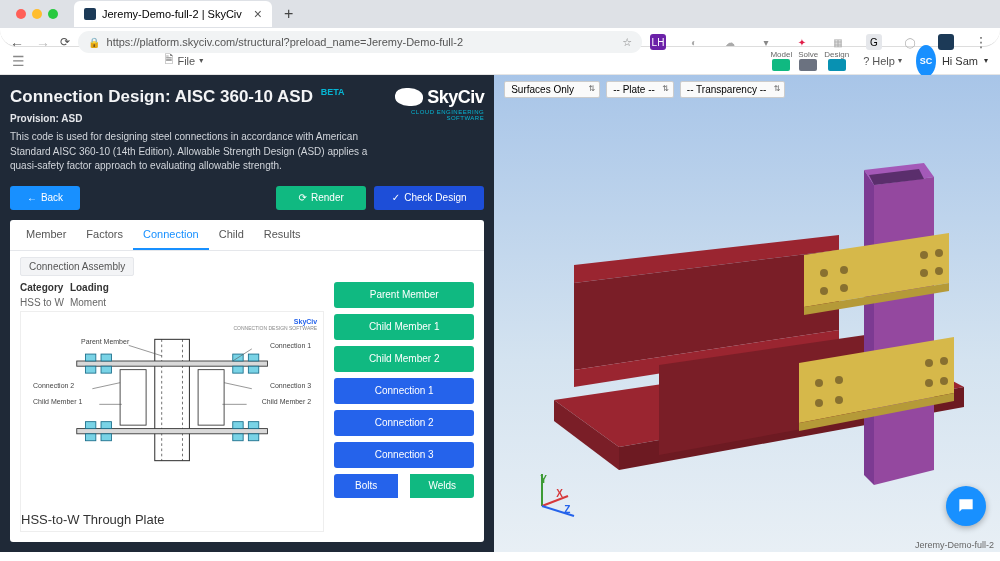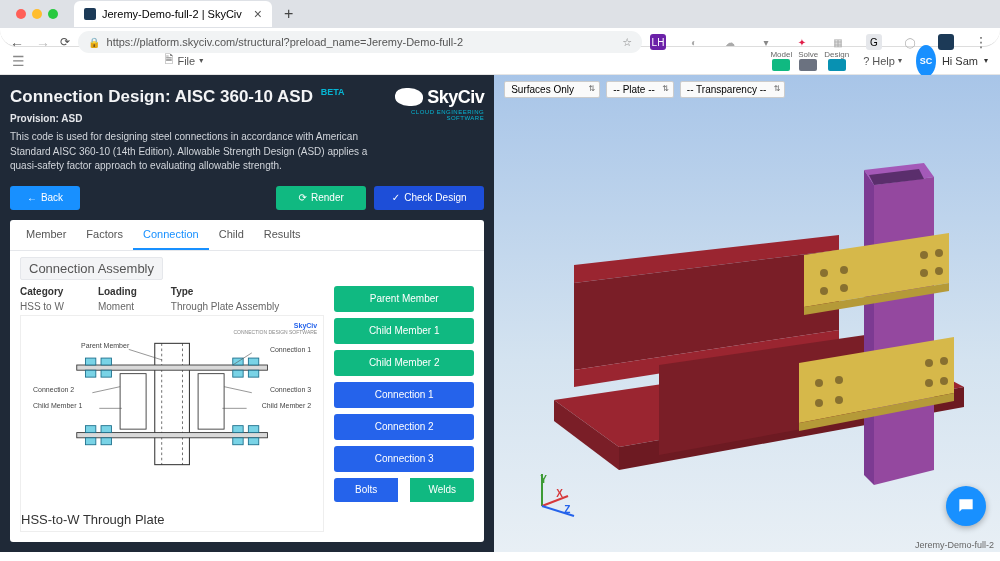--- a/index.html
+++ b/index.html
@@ -58,25 +58,25 @@
 .btn { height: 24px; border: none; border-radius: 3px; font-size: 10px; font-weight: 500; display: flex; align-items: center; justify-content: center; gap: 4px; cursor: pointer; color: #fff; }
 .btn-back { background: #1890ff; width: 70px; }
 .btn-render { background: #10b981; width: 90px; margin-left: auto; }
 .btn-check { background: #1d4ed8; width: 110px; }
 
 
 .card { background: #fff; color: #333; border-radius: 3px; margin-top: 10px; flex: 1; display: flex; flex-direction: column; overflow: hidden; }
 .tab-row { display: flex; border-bottom: 1px solid #e5e7eb; padding: 0 6px; }
 .ctab { padding: 8px 10px; font-size: 11px; color: #555; border-bottom: 2px solid transparent; cursor: pointer; }
 .ctab.active { color: #1890ff; border-bottom-color: #1890ff; }
-.asm-chip { display: inline-block; background: #f3f4f6; border: 1px solid #e5e7eb; border-radius: 2px; padding: 3px 8px; font-size: 13px; color: #555; margin: 6px 10px; }
+.asm-chip { display: inline-block; background: #f3f4f6; border: 1px solid #e5e7eb; border-radius: 2px; padding: 3px 8px; font-size: 10px; color: #555; margin: 6px 10px; }
 
 .card-body { display: flex; flex: 1; padding: 0 10px 10px 10px; gap: 10px; }
 .card-left { flex: 1; display: flex; flex-direction: column; }
-.cat-row { display: flex; gap: 34px; margin-bottom: 3px; }
+.cat-row { display: flex; gap: 6px; margin-bottom: 3px; }
 .cat-col .cat-h { font-size: 10px; font-weight: 600; color: #333; }
 .cat-col .cat-v { font-size: 10px; color: #666; margin-top: 4px; }
 .diagram-img { flex: 1; border: 1px solid #eee; background: #fff; position: relative; padding: 6px; }
 .diag-logo { font-size: 7px; color: #2563eb; text-align: right; font-weight: 600; }
 .diag-logo-sub { font-size: 5px; color: #888; text-align: right; }
 .diag-caption { font-size: 13px; color: #333; text-align: left; position: absolute; bottom: 4px; left: 0; right: 0; }
 .diag-label { position: absolute; font-size: 7px; color: #444; }
 
 .card-right { width: 140px; display: flex; flex-direction: column; gap: 6px; }
 .pill { height: 26px; border: none; border-radius: 3px; color: #fff; font-size: 10px; font-weight: 500; cursor: pointer; }
@@ -225,24 +225,20 @@
         <div class="card-left">
           <div class="cat-row">
             <div class="cat-col">
                 <div class="cat-h">Category</div>
                 <div class="cat-v">HSS to W</div>
               </div>
             <div class="cat-col">
                 <div class="cat-h">Loading</div>
                 <div class="cat-v">Moment</div>
               </div>
-            <div class="cat-col">
-                <div class="cat-h">Type</div>
-                <div class="cat-v">Through Plate Assembly</div>
-              </div>
           </div>
           <div class="diagram-img">
             <div class="diag-logo">SkyCiv</div>
             <div class="diag-logo-sub">CONNECTION DESIGN SOFTWARE</div>
             <svg class="diag-svg" viewBox="0 0 280 150">
 
               <rect x="120" y="5" width="40" height="140" fill="none" stroke="#333" stroke-width="1.2"></rect>
               <line x1="128" y1="5" x2="128" y2="145" stroke="#333" stroke-dasharray="3,3" stroke-width="0.8"></line>
               <line x1="152" y1="5" x2="152" y2="145" stroke="#333" stroke-dasharray="3,3" stroke-width="0.8"></line>
 

